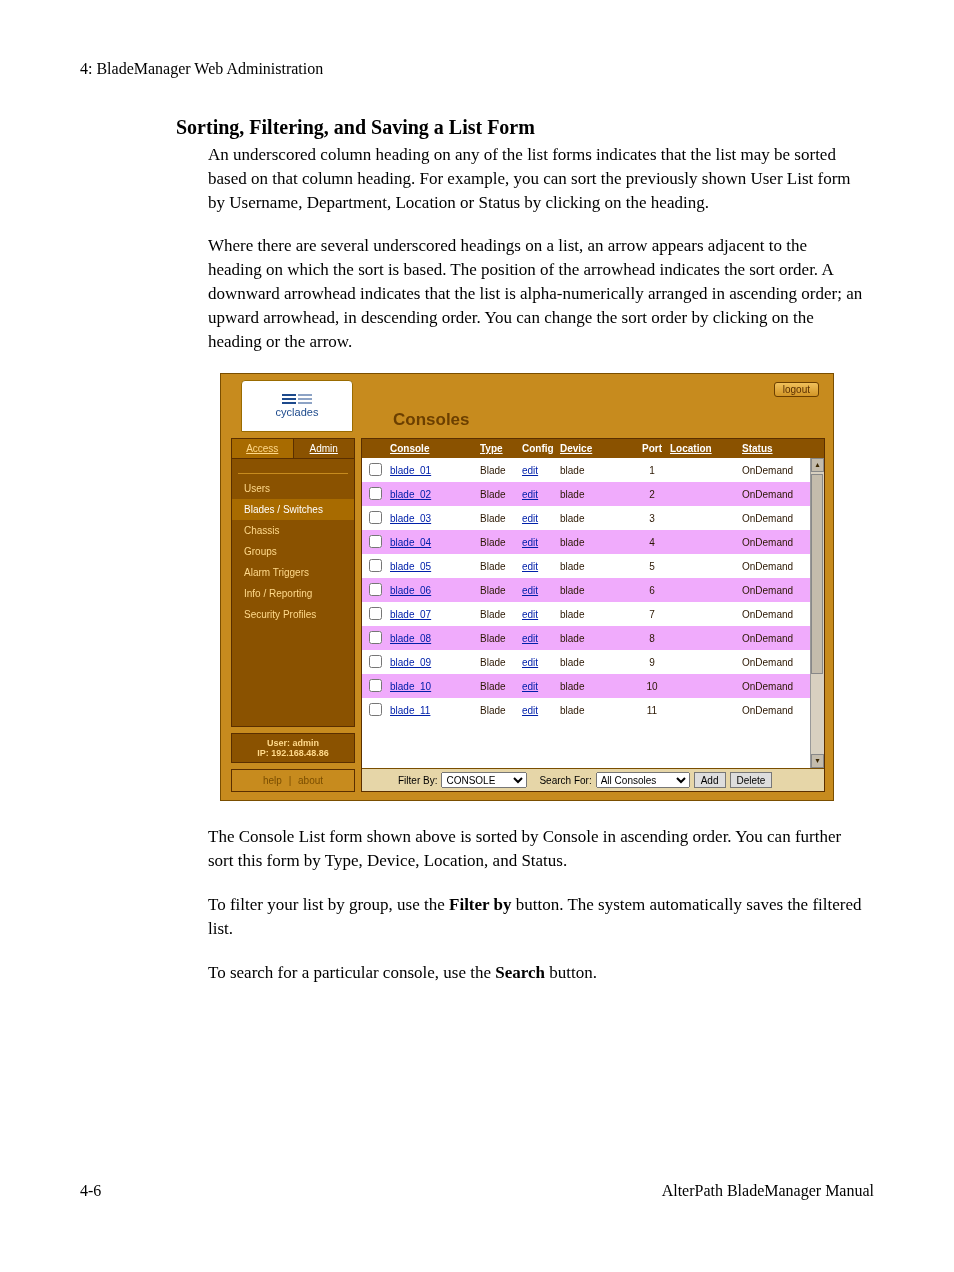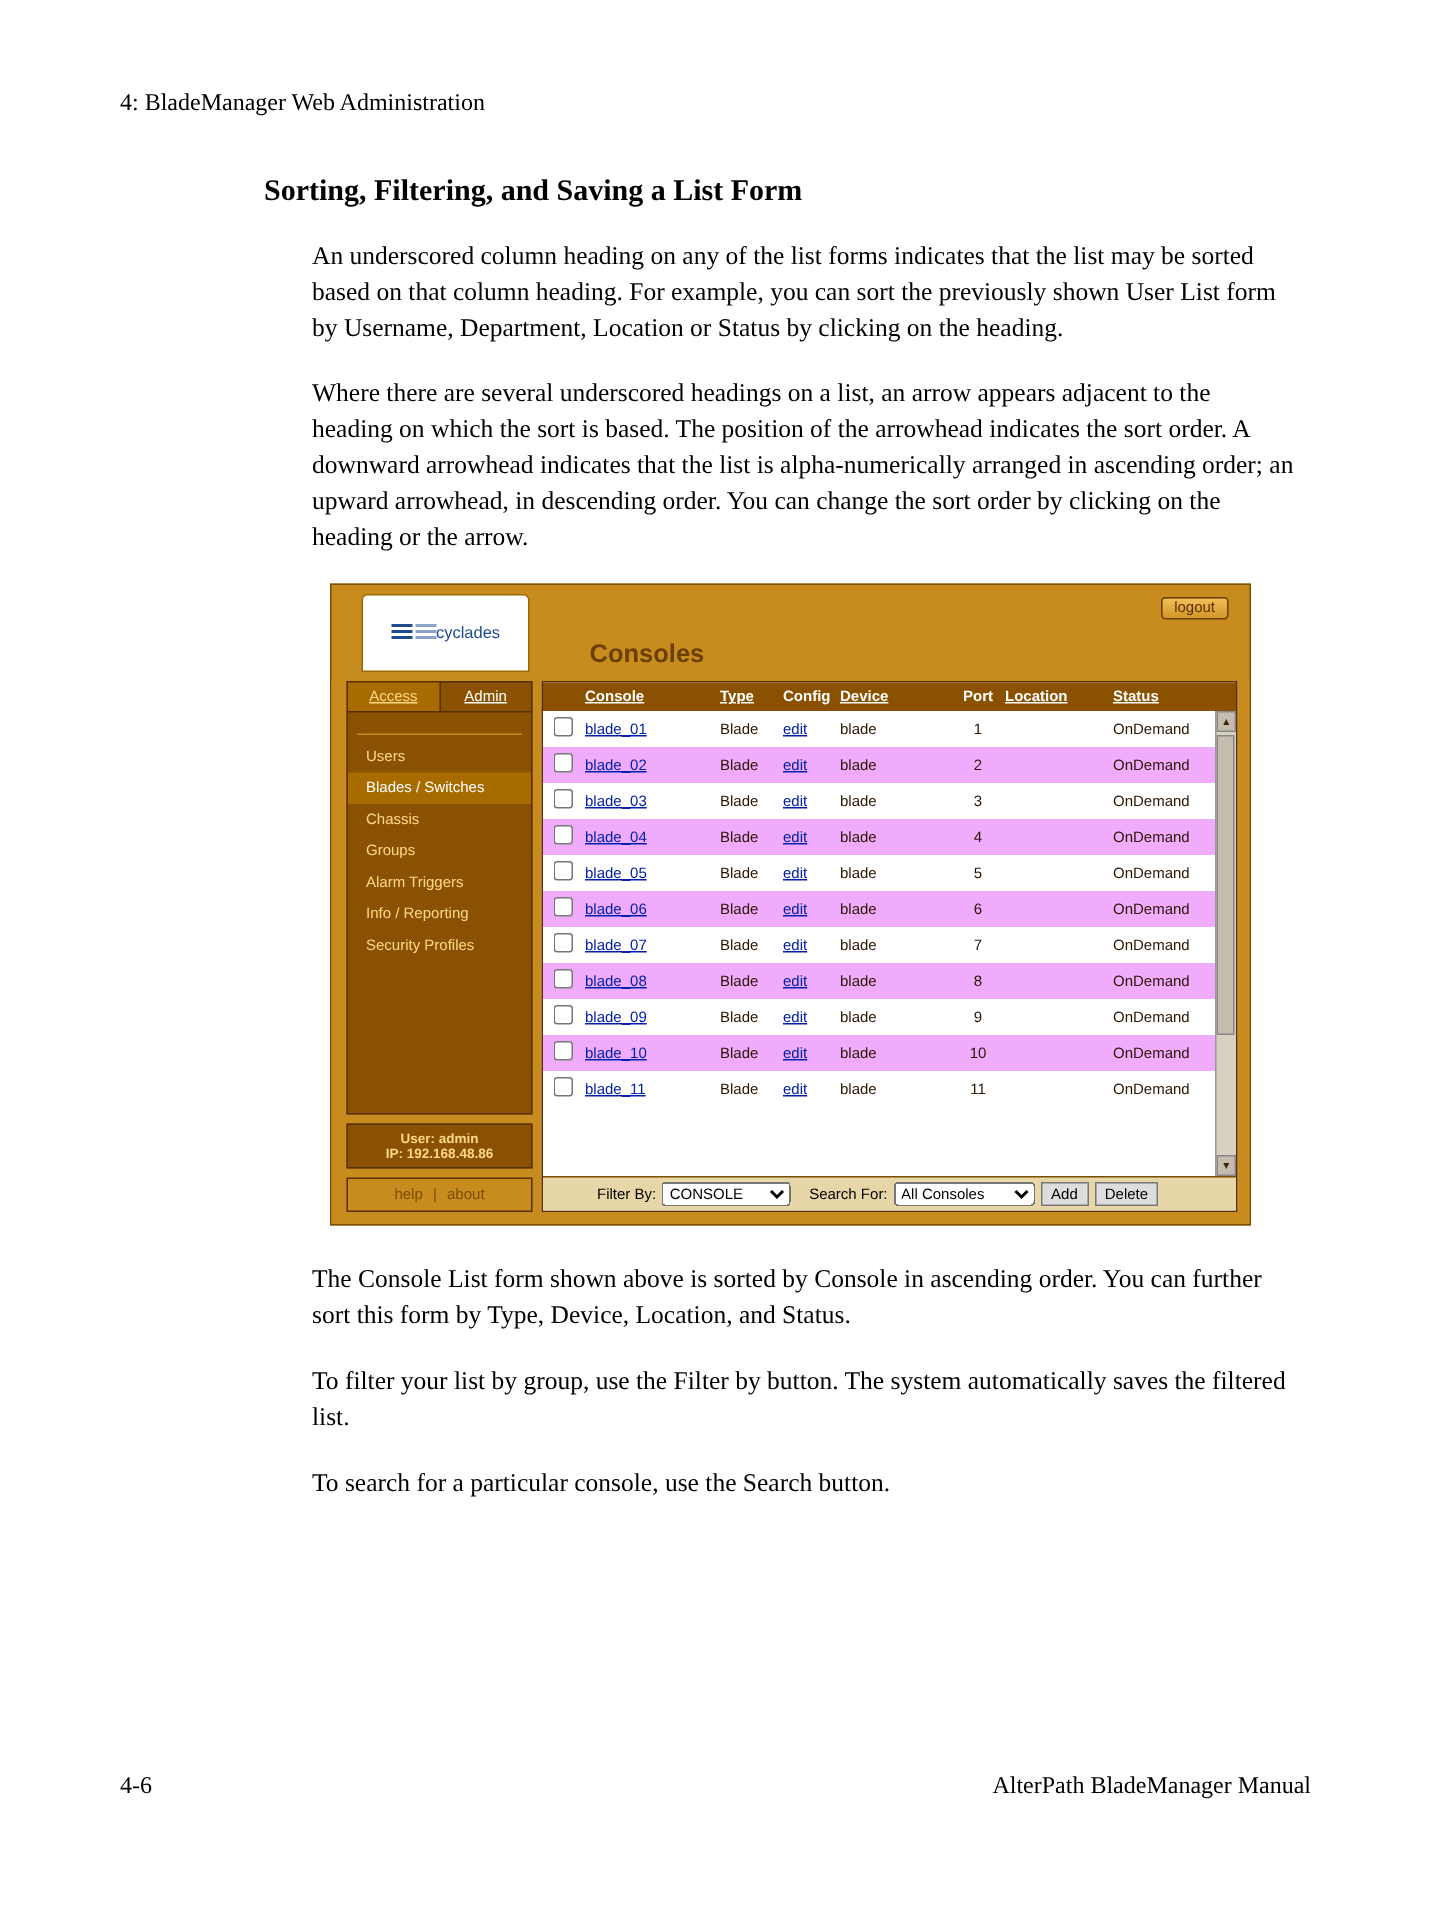--- a/index.html
+++ b/index.html
@@ -6,43 +6,43 @@
   body {
     font-family: "Times New Roman", Times, serif;
     background: #fff;
     width: 954px;
     height: 1272px;
     position: relative;
     color: #000;
   }
   .page { padding: 60px 80px 40px 80px; }
   .chapter-head { font-size: 16px; margin-bottom: 38px; }
-  .section-title { font-size: 20px; font-weight: bold; margin-left: 96px; margin-bottom: 20px; }
+  .section-title { font-size: 20px; font-weight: bold; margin-left: 96px; margin-bottom: 4px; }
   .body-para { font-size: 17px; line-height: 1.4; margin-left: 128px; margin-right: 10px; margin-bottom: 20px; }
   .example-label { font-style: italic; font-size: 17px; margin-left: 128px; margin-bottom: 14px; }
-  .strong { font-weight: normal; text-align: right; }
+  .strong { font-weight: bold; text-align: right; }
   .footer { position: absolute; bottom: 72px; left: 80px; right: 80px; font-size: 16px; display: flex; justify-content: space-between; }
 
   
   .app-shot {
     width: 614px; height: 428px;
     margin-left: 140px; margin-bottom: 24px;
     background: #c78b1e;
     border: 1px solid #7a4e00;
     font-family: Verdana, Arial, sans-serif;
     font-size: 10px;
     color: #3a2600;
     position: relative;
     display: flex; flex-direction: column;
   }
   .app-top { height: 64px; display: flex; align-items: stretch; }
   .logo-box {
     width: 112px; height: 52px; margin: 6px 0 0 20px;
     background: #fff; border-radius: 4px 4px 0 0;
-    display: flex; flex-direction: row; align-items: center; justify-content: center;
+    display: flex; flex-direction: column; align-items: center; justify-content: center;
     border: 1px solid #9a6b00;
     color: #1d4a8c; font-size: 11px;
   }
   .logo-bars { display:flex; gap:2px; margin-bottom:2px; }
   .logo-bars span { width:14px; height:2px; background:#1d4a8c; display:block; }
   .app-title-wrap { flex:1; display:flex; align-items:flex-end; padding:16px 0 8px 40px; }
   .app-title { font-size: 17px; font-weight: bold; color: #6b3f00; }
   .logout {
     position:absolute; top:8px; right:14px;
     background: linear-gradient(#f0c05a,#d29526);

